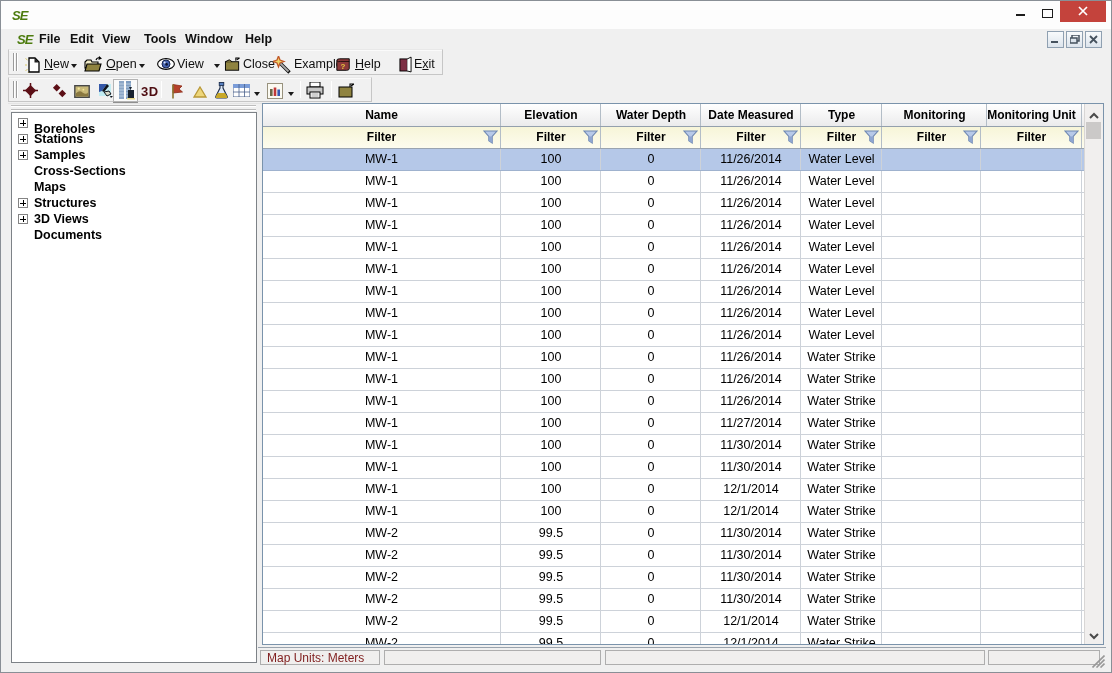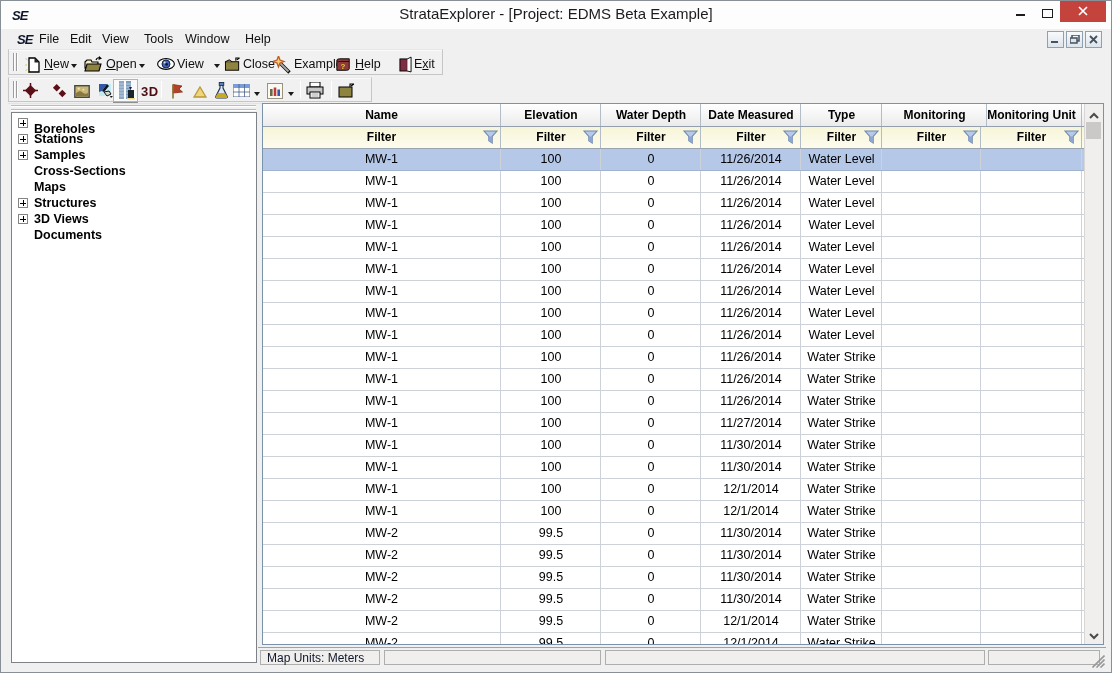--- a/index.html
+++ b/index.html
@@ -4,27 +4,27 @@
   * { margin:0; padding:0; box-sizing:border-box; }
   html,body { width:1112px; height:673px; overflow:hidden; }
   body { position:relative; font-family:"Liberation Sans", sans-serif; background:#f0f0f0; }
   .abs { position:absolute; }
   
   #frame { position:absolute; left:0; top:0; width:1112px; height:673px; border:1px solid #898f96; }
   
   #titlebar { position:absolute; left:1px; top:1px; width:1110px; height:28px; background:#fdfdfd; }
   #title { position:absolute; left:0; top:4px; width:1110px; text-align:center; font-size:15px; color:#1c1c1c; }
   #se1 { position:absolute; left:11px; top:7px; }
-  .selogo { font-style:italic; font-weight:bold; color:#0f172a; font-size:13px; letter-spacing:-1px; }
+  .selogo { font-style:italic; font-weight:bold; color:#4d7c0f; font-size:13px; letter-spacing:-1px; }
   #minbtn { position:absolute; left:1015px; top:13px; width:9px; height:2px; background:#1c1c1c; }
   #maxbtn { position:absolute; left:1041px; top:8px; width:11px; height:9px; border:1.5px solid #1c1c1c; background:transparent; }
   #closebtn { position:absolute; left:1059px; top:0px; width:46px; height:21px; background:#c4433c; color:#fff; text-align:center; font-size:12px; line-height:20px; }
   
   #menubar { position:absolute; left:8px; top:30px; width:1096px; height:19px; background:#f0f0f0; font-size:12.5px; color:#101010; }
-  .mitem { position:absolute; top:2px; }
+  .mitem { position:absolute; top:2px;font-weight:bold; }
   #se2 { position:absolute; left:9px; top:2px; }
   .mdibtn { position:absolute; top:1px; width:17px; height:17px; border:1px solid #8fa0b1; background:linear-gradient(#f8fafc,#dce4ec); color:#46525e; text-align:center; }
   .mdibtn svg { display:block; margin:auto; margin-top:3px; }
   
   .tband { position:absolute; background:#f1f1f1; border:1px solid #c6c6c6; border-top-color:#e8e8e8; box-shadow:inset 0 1px 0 #fafafa; }
   .grip { position:absolute; top:3px; width:5px; bottom:3px; background:linear-gradient(90deg,#9b9b9b 0 1px,#ffffff 1px 2px,#f1f1f1 2px 3px,#9b9b9b 3px 4px,#ffffff 4px 5px); }
   .tsep { position:absolute; top:3px; width:1px; bottom:3px; background:#a8a8a8; border-right:1px solid #fff; }
   .tlabel { position:absolute; font-size:12.5px; color:#101010; top:7px; }
   .tlabel u { text-decoration:underline; }
   .darr { position:absolute; width:0; height:0; border-left:3.5px solid transparent; border-right:3.5px solid transparent; border-top:4px solid #1a1a1a; top:14px; }
@@ -45,27 +45,26 @@
   .fcell .funnel { position:absolute; right:2px; top:3px; }
   .row { position:absolute; left:0; width:821px; height:22px; background:#fff; border-bottom:1px solid #cdd2d9; }
   .row.sel { background:#b5c8e8; border-bottom:1px solid #9fb2ce; }
   .cell { position:absolute; top:0; height:21px; border-right:1px solid #cdd2d9; text-align:center; font-size:12.5px; color:#000; line-height:21px; }
   
   #vscroll { position:absolute; left:821px; top:0; width:19px; height:540px; background:#f1efee; border-left:1px solid #d8d6d5; }
   #sthumb { position:absolute; left:1px; top:18px; width:15px; height:17px; background:#cbc9c8; }
   .chev { position:absolute; left:3px; width:12px; height:12px; }
   
   #statusbar { position:absolute; left:258px; top:647px; width:848px; height:19px; background:#f0f0f0; border-top:1px solid #9aa3ad; }
-  .spanel { position:absolute; top:2px; height:15px; border:1px solid #aeaeae; background:#f0efee; font-size:12px; color:#0f172a; line-height:14px; }
+  .spanel { position:absolute; top:2px; height:15px; border:1px solid #aeaeae; background:#f0efee; font-size:12px; color:#7f1d1d; line-height:14px; }
   #resize-grip { position:absolute; }
 </style></head>
 <body>
 <div id="frame"></div>
 <div id="titlebar">
-  <div id="title">StrataExplorer - [Project: EDMS Beta Example]</div>
   <span id="se1" class="selogo">SE</span>
   <div id="minbtn"></div>
   <div id="maxbtn"></div>
   <div id="closebtn"><svg width="10" height="10" viewBox="0 0 10 10" style="margin-top:5px">
         <path d="M1 1 L9 9 M9 1 L1 9" stroke="#ffffff" stroke-width="1.7"></path>
       </svg></div>
 </div>
 <div id="menubar">
   <span id="se2" class="selogo">SE</span>
   <span class="mitem" style="left:31px">File</span>

